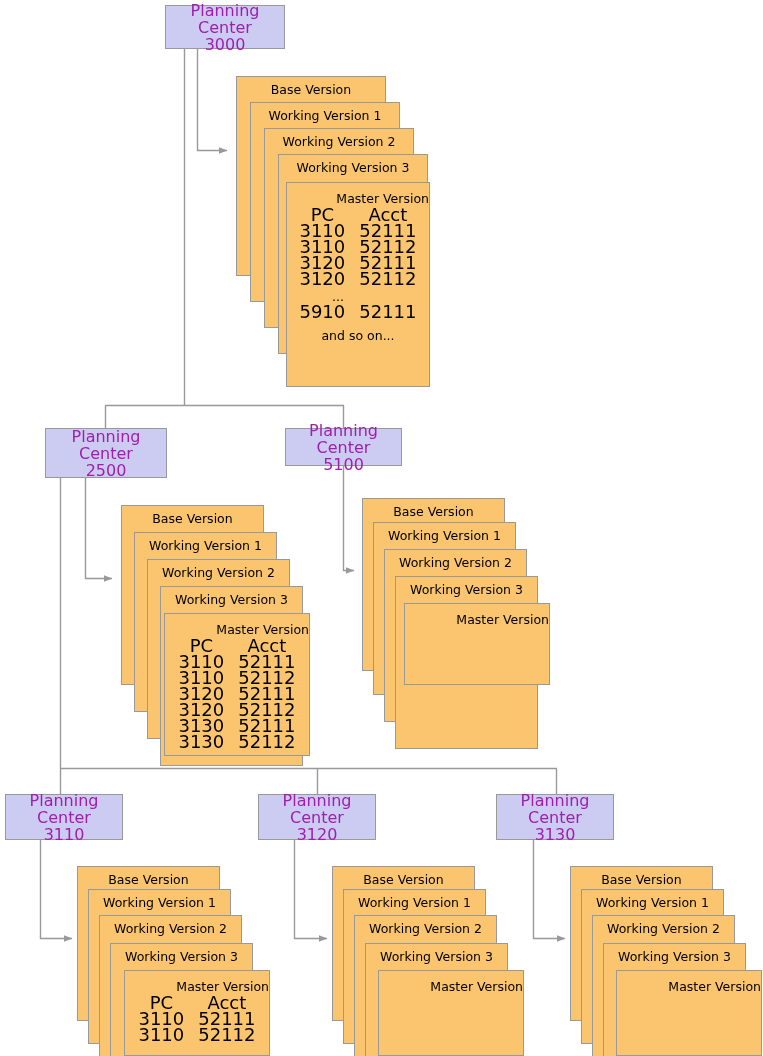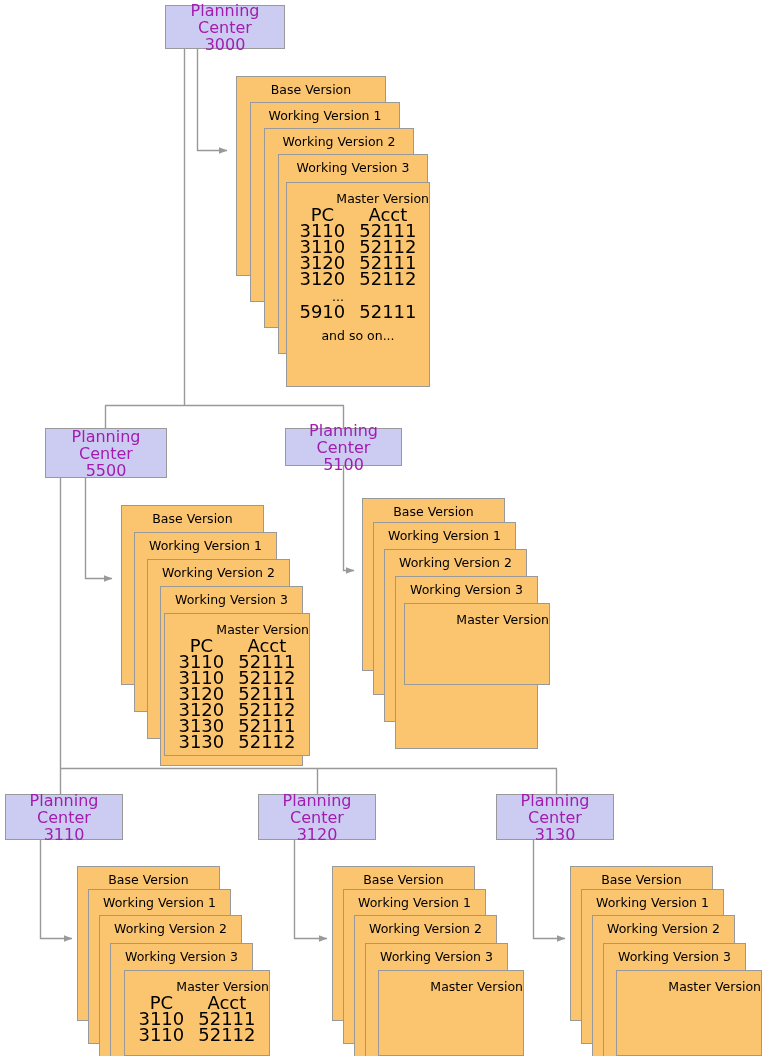--- a/index.html
+++ b/index.html
@@ -172,21 +172,21 @@
         <td>5910</td>
         <td>52111</td>
       </tr>
     </tbody>
       </table>
     <span class="mv-note" style="margin-top:8px;">and so on...</span>
   </div>
 
   <div class="pc-box" style="left:45px; top:428px; width:122px; height:50px;">
     <span>Planning Center</span>
-    <span>5500</span>
+    <span>2500</span>
   </div>
 
   <div class="card" style="left:121px; top:505px; width:143px; height:180px; z-index:5;">
     <span class="card-title">Base Version</span>
   </div>
   <div class="card" style="left:134px; top:532px; width:143px; height:180px; z-index:6;">
     <span class="card-title">Working Version 1</span>
   </div>
   <div class="card" style="left:147px; top:559px; width:143px; height:180px; z-index:7;">
     <span class="card-title">Working Version 2</span>

